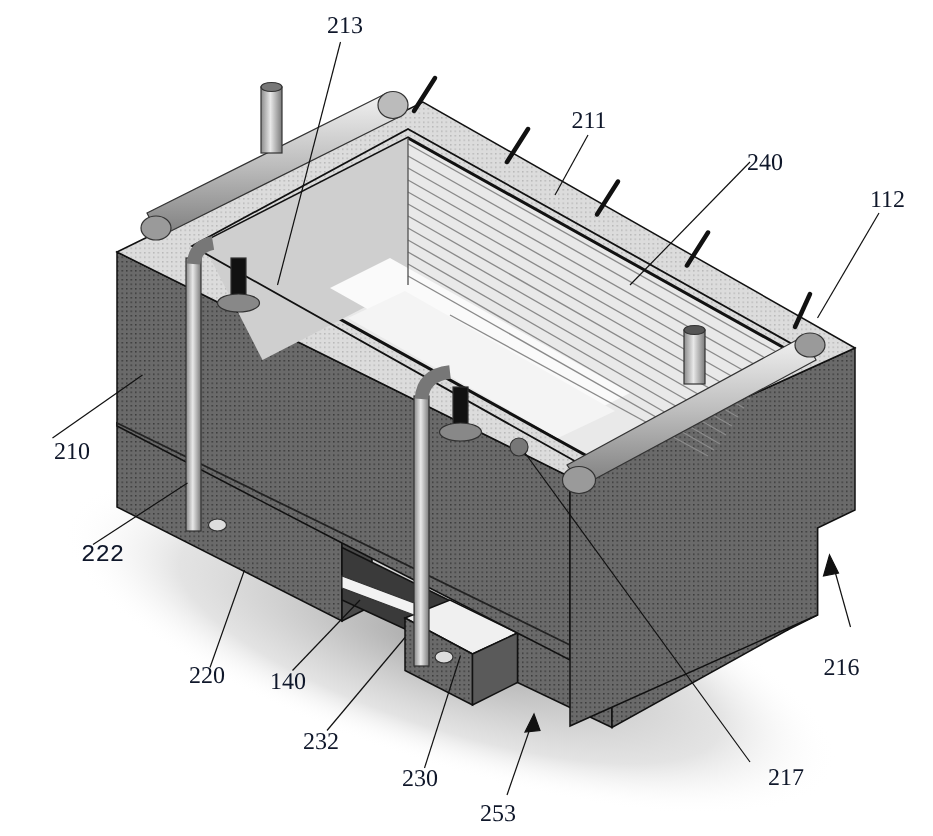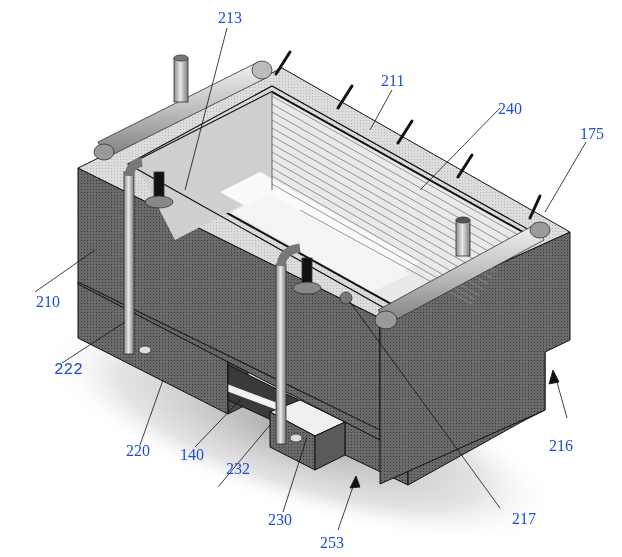--- a/index.html
+++ b/index.html
@@ -1,18 +1,18 @@
 <!DOCTYPE html>
 <html><head>
 <meta charset="utf-8">
 <style>
   html, body { margin:0; padding:0; background:#ffffff; }
   body { width:622px; height:557px; overflow:hidden; position:relative; font-family:"Liberation Serif", "DejaVu Serif", serif; }
   #figure { position:absolute; left:0; top:0; width:622px; height:557px; }
-  .ref-label { position:absolute; font-size:16px; color:#1d4ed8; line-height:1; white-space:nowrap; }
+  .ref-label { position:absolute; font-size:16px; color:#0f172a; line-height:1; white-space:nowrap; }
 </style>
 </head>
 <body>
 
 <svg id="figure" viewBox="0 0 622 557" xmlns="http://www.w3.org/2000/svg">
   <defs>
     <pattern id="dots" width="3" height="3" patternUnits="userSpaceOnUse">
       <rect width="3" height="3" fill="#6a6a6a"></rect>
       <rect width="1" height="1" fill="#3a3a3a"></rect>
     </pattern>
@@ -155,22 +155,22 @@
     <polygon points="356,476 350,488 360,487"></polygon>
     <line x1="500" y1="508" x2="350" y2="302"></line>
     <line x1="567" y1="418" x2="555" y2="375"></line>
     <polygon points="553,370 549,384 559,382"></polygon>
   </g>
 </svg>
 
 <div class="ref-label" style="left:218px;top:10px;">213</div>
 <div class="ref-label" style="left:381px;top:73px;">211</div>
 <div class="ref-label" style="left:498px;top:101px;">240</div>
-<div class="ref-label" style="left:580px;top:126px;">175</div>
+<div class="ref-label" style="left:580px;top:126px;">112</div>
 <div class="ref-label" style="left:14px;top:294px;margin-left:22px;">210</div>
 <div class="ref-label" style="left:54px;top:362px;font-family:Liberation Mono, monospace;">222</div>
 <div class="ref-label" style="left:126px;top:443px;">220</div>
 <div class="ref-label" style="left:180px;top:447px;">140</div>
-<div class="ref-label" style="left:202px;top:461px;margin-left:24px;">232</div>
+<div class="ref-label" style="left:202px;top:487px;">232</div>
 <div class="ref-label" style="left:268px;top:512px;">230</div>
 <div class="ref-label" style="left:320px;top:535px;">253</div>
 <div class="ref-label" style="left:488px;top:511px;margin-left:24px;">217</div>
 <div class="ref-label" style="left:549px;top:426px;margin-top:12px;">216</div>
 
 </body></html>

